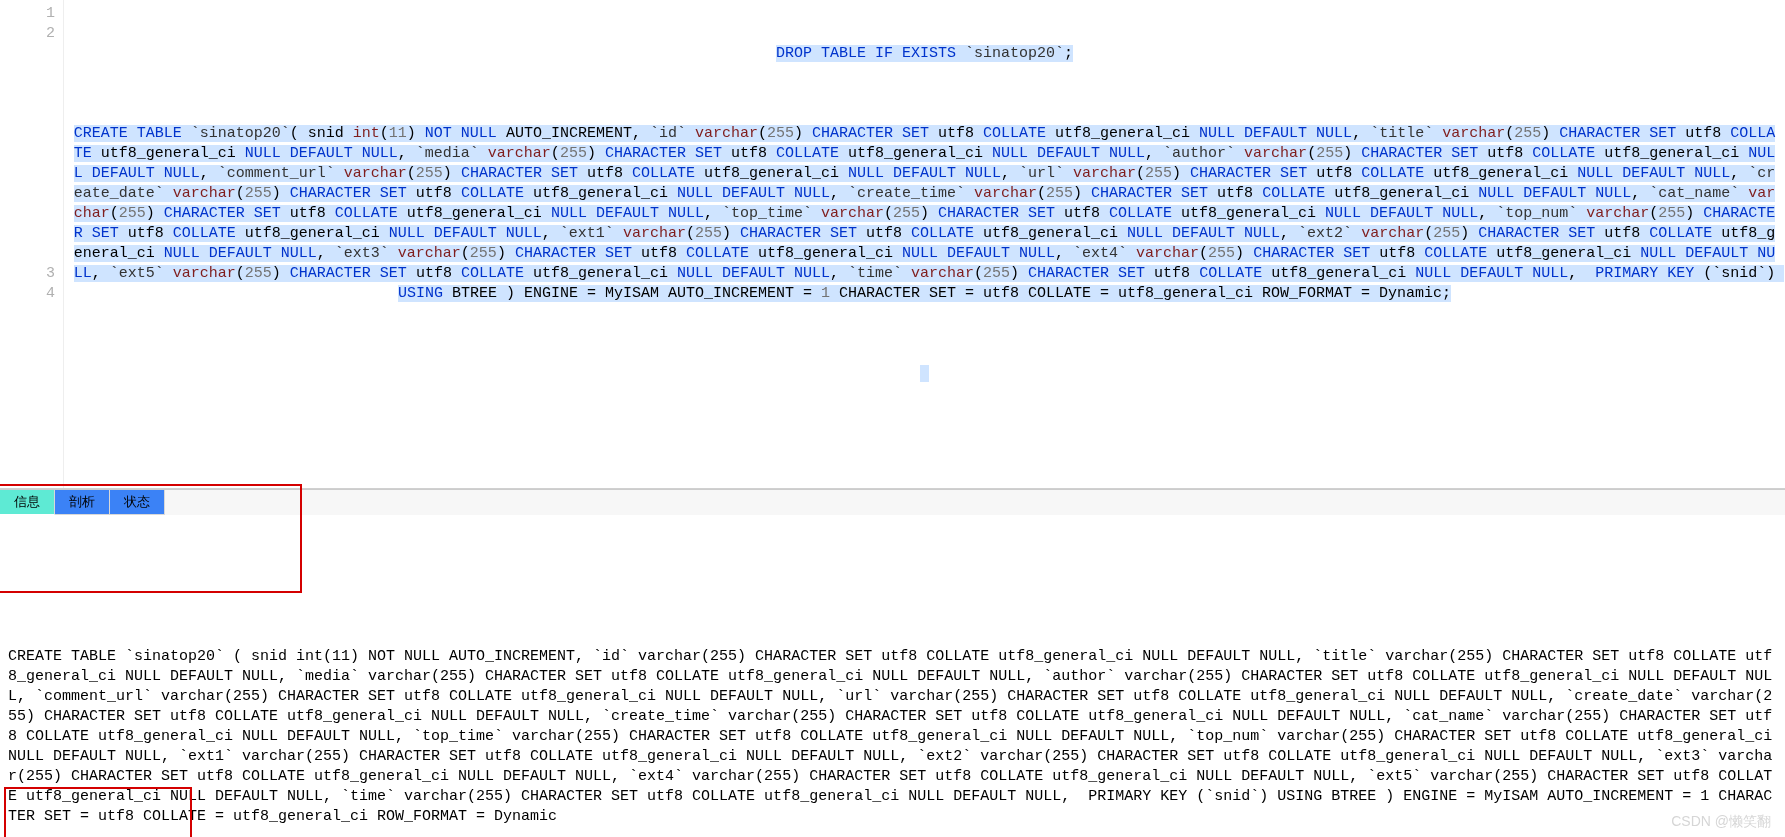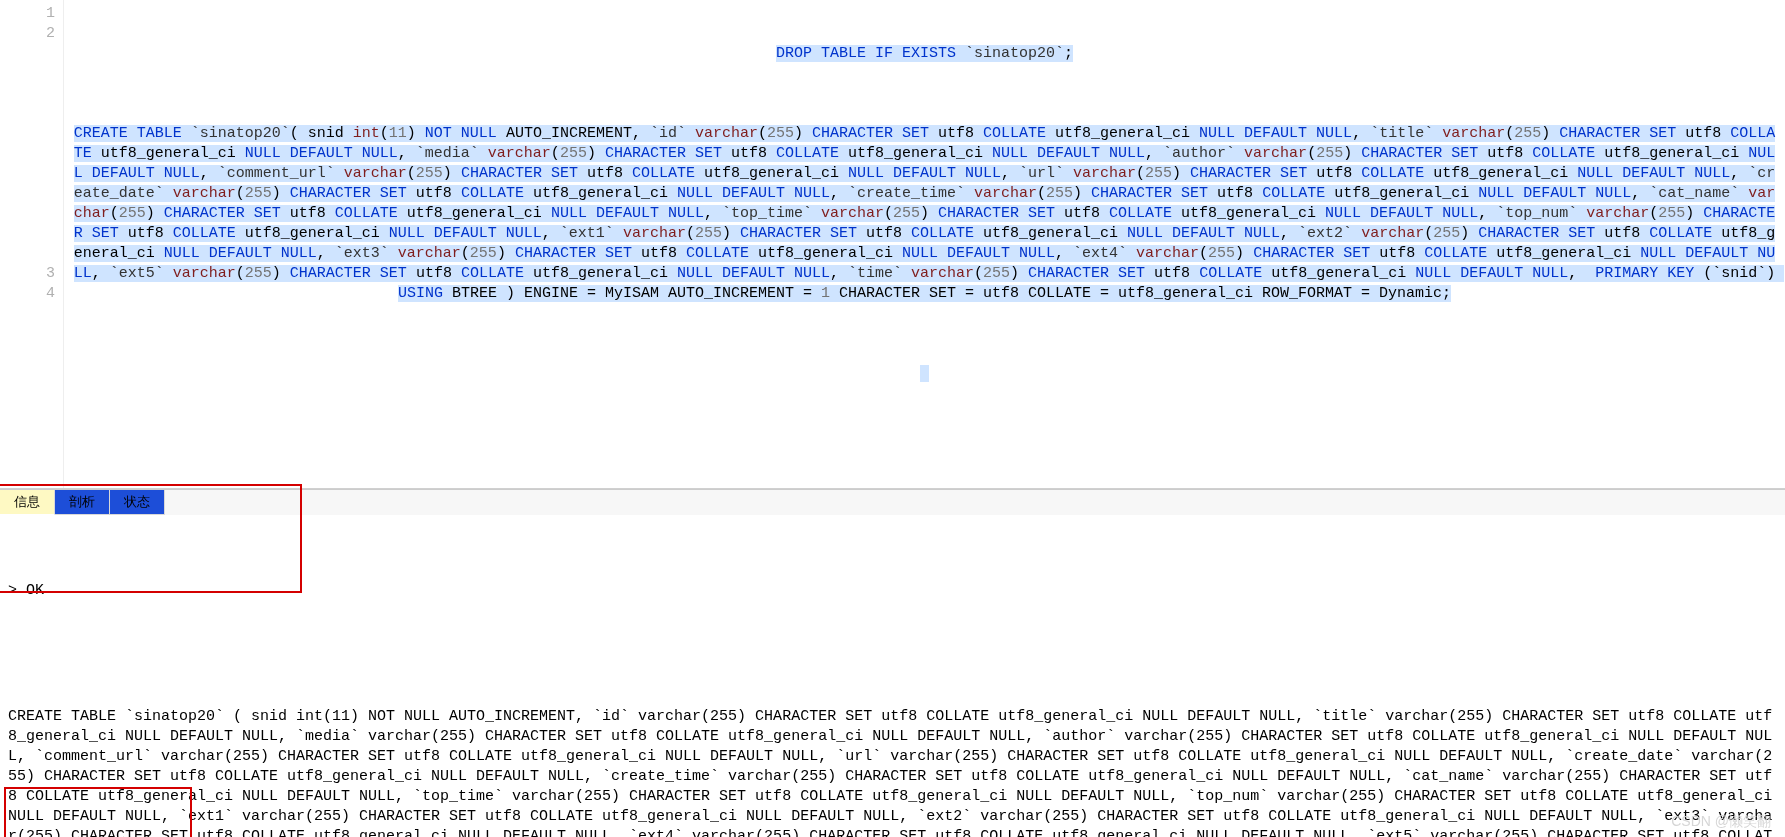--- a/index.html
+++ b/index.html
@@ -7,22 +7,22 @@
   .gutter{width:55px;text-align:right;color:#b0b0b0;padding:4px 8px 4px 0;user-select:none;line-height:20px;background:#fff;border-right:1px solid #eee;}
   .gutter div{height:20px;}
   .code{flex:1;padding:4px 6px;line-height:20px;white-space:pre-wrap;word-break:break-all;}
   .code-line{min-height:20px;text-align:center;}
   .hl{background:#cfe4ff;}
   .kw{color:#0033cc;}
   .ty{color:#7f1d1d;}
   .num{color:#737373;}
   .id{color:#333;}
   .tabs{display:flex;font-family:"Microsoft YaHei",Arial,sans-serif;font-size:13px;border-top:1px solid #ccc;background:#f7f7f7;}
-  .tab{padding:3px 14px;border-right:1px solid #d8d8d8;border-bottom:1px solid #d8d8d8;cursor:pointer;background:#1d4ed8;}
-  .tab.active{background:#fef9c3;border-bottom:1px solid #fff;}
+  .tab{padding:3px 14px;border-right:1px solid #d8d8d8;border-bottom:1px solid #d8d8d8;cursor:pointer;background:#3b82f6;}
+  .tab.active{background:#5eead4;border-bottom:1px solid #fff;}
   .results{font-family:Consolas,"Courier New",monospace;font-size:15px;padding:6px 8px;line-height:20px;white-space:pre-wrap;word-break:break-all;position:relative;}
   .annot1{position:absolute;border:2px solid #d40000;pointer-events:none;}
   .watermark{position:fixed;right:14px;bottom:6px;color:#d6d6d6;font-family:Arial,sans-serif;font-size:14px;margin-top:13px;}
   .spacer{height:26px;}
 </style>
 </head>
 <body>
 
 <div class="editor">
   <div class="gutter">
@@ -43,21 +43,20 @@
 </div>
 
 <div class="tabs">
   <div class="tab active">信息</div>
   <div class="tab">剖析</div>
   <div class="tab">状态</div>
 </div>
 
 <div class="results">
   <div class="annot1" style="left:-2px;top:-31px;width:300px;height:105px;"></div>
-  <div>&gt; OK</div>
   <div class="spacer"></div>
   <div>CREATE TABLE `sinatop20` ( snid int(11) NOT NULL AUTO_INCREMENT, `id` varchar(255) CHARACTER SET utf8 COLLATE utf8_general_ci NULL DEFAULT NULL, `title` varchar(255) CHARACTER SET utf8 COLLATE utf8_general_ci NULL DEFAULT NULL, `media` varchar(255) CHARACTER SET utf8 COLLATE utf8_general_ci NULL DEFAULT NULL, `author` varchar(255) CHARACTER SET utf8 COLLATE utf8_general_ci NULL DEFAULT NULL, `comment_url` varchar(255) CHARACTER SET utf8 COLLATE utf8_general_ci NULL DEFAULT NULL, `url` varchar(255) CHARACTER SET utf8 COLLATE utf8_general_ci NULL DEFAULT NULL, `create_date` varchar(255) CHARACTER SET utf8 COLLATE utf8_general_ci NULL DEFAULT NULL, `create_time` varchar(255) CHARACTER SET utf8 COLLATE utf8_general_ci NULL DEFAULT NULL, `cat_name` varchar(255) CHARACTER SET utf8 COLLATE utf8_general_ci NULL DEFAULT NULL, `top_time` varchar(255) CHARACTER SET utf8 COLLATE utf8_general_ci NULL DEFAULT NULL, `top_num` varchar(255) CHARACTER SET utf8 COLLATE utf8_general_ci NULL DEFAULT NULL, `ext1` varchar(255) CHARACTER SET utf8 COLLATE utf8_general_ci NULL DEFAULT NULL, `ext2` varchar(255) CHARACTER SET utf8 COLLATE utf8_general_ci NULL DEFAULT NULL, `ext3` varchar(255) CHARACTER SET utf8 COLLATE utf8_general_ci NULL DEFAULT NULL, `ext4` varchar(255) CHARACTER SET utf8 COLLATE utf8_general_ci NULL DEFAULT NULL, `ext5` varchar(255) CHARACTER SET utf8 COLLATE utf8_general_ci NULL DEFAULT NULL, `time` varchar(255) CHARACTER SET utf8 COLLATE utf8_general_ci NULL DEFAULT NULL,  PRIMARY KEY (`snid`) USING BTREE ) ENGINE = MyISAM AUTO_INCREMENT = 1 CHARACTER SET = utf8 COLLATE = utf8_general_ci ROW_FORMAT = Dynamic</div>
   
   
   <div class="annot1" style="left:4px;top:272px;width:184px;height:62px;"></div>
 </div>
 
 <div class="watermark">CSDN @懒笑翻</div>
 
 </body></html>

